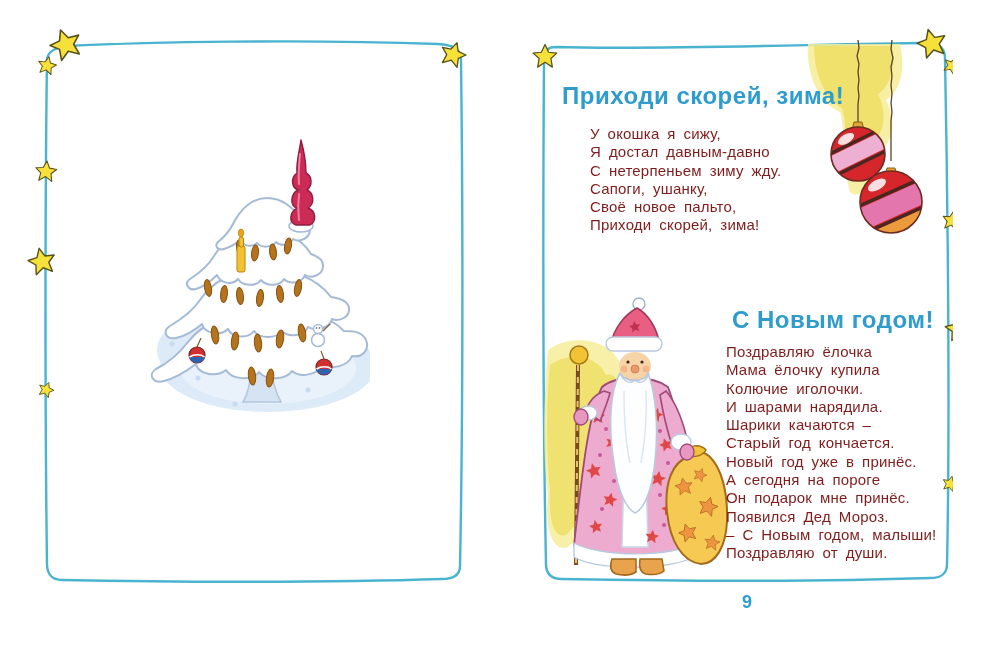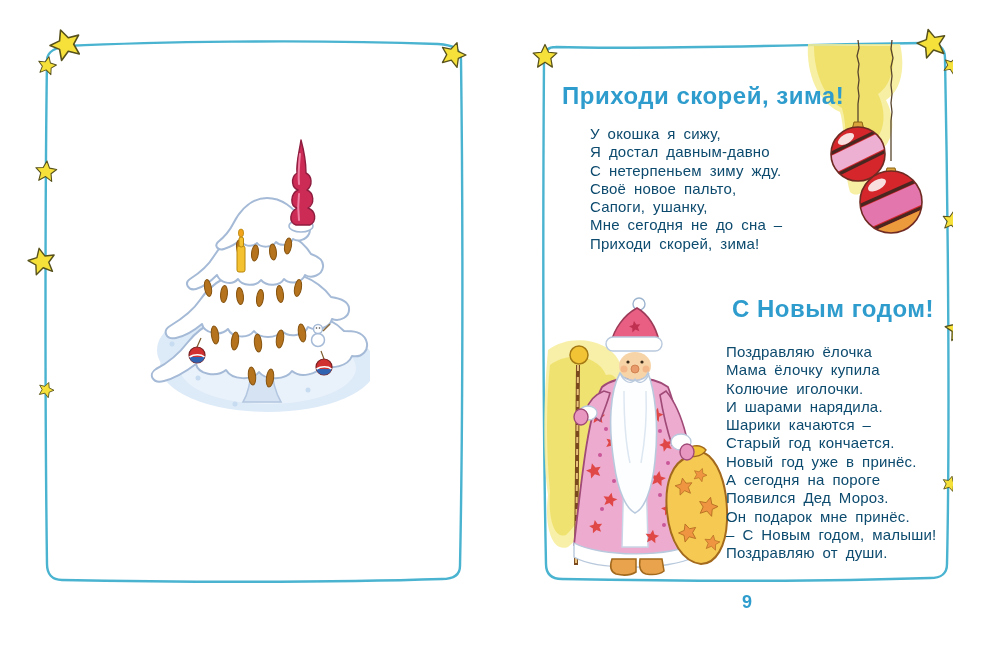--- a/index.html
+++ b/index.html
@@ -15,21 +15,21 @@
   .poem-title{
     position:absolute;
     color:#2e9ccd;
     font-weight:bold;
     font-size:24px;
     letter-spacing:0.5px;
     white-space:nowrap;
   }
   .poem-body{
     position:absolute;
-    color:#0c4a6e;
+    color:#7f1d1d;
     font-size:15px;
     line-height:18.3px;
     word-spacing:3.5px;
     letter-spacing:0.2px;
     white-space:nowrap;
   }
   .page-num{
     position:absolute;
     color:#2e9ccd;
     font-size:18px;
@@ -297,38 +297,37 @@
       <path d="M84,96 C84,120 85,146 90,168 M106,96 C107,120 105,146 101,168" fill="none" stroke="#dde7f2" stroke-width="1.5"></path>
     </g>
   </svg>
 
   <div class="poem-title" style="left:562px;top:82px">Приходи скорей, зима!</div>
 
   <div class="poem-body" style="left:590px;top:125px">
     <div>У окошка я сижу,</div>
     <div>Я достал давным-давно</div>
     <div>С нетерпеньем зиму жду.</div>
+    <div>Сапоги, ушанку,</div>
     <div>Своё новое пальто,</div>
-    <div>Сапоги, ушанку,</div>
-    <div>Мне сегодня не до сна –</div>
     <div>Приходи скорей, зима!</div>
   </div>
 
-  <div class="poem-title" style="left:732px;top:295px">С Новым годом!</div>
+  <div class="poem-title" style="left:732px;top:306px">С Новым годом!</div>
 
   <div class="poem-body" style="left:726px;top:343px">
     <div>Поздравляю ёлочка</div>
     <div>Мама ёлочку купила</div>
     <div>Колючие иголочки.</div>
     <div>И шарами нарядила.</div>
     <div>Шарики качаются –</div>
     <div>Старый год кончается.</div>
     <div>Новый год уже в принёс.</div>
     <div>А сегодня на пороге</div>
+    <div>Он подарок мне принёс.</div>
     <div>Появился Дед Мороз.</div>
-    <div>Он подарок мне принёс.</div>
     <div>– С Новым годом, малыши!</div>
     <div>Поздравляю от души.</div>
   </div>
 
   <div class="page-num" style="left:742px;top:592px">9</div>
 
 </div>
 
 </body></html>

